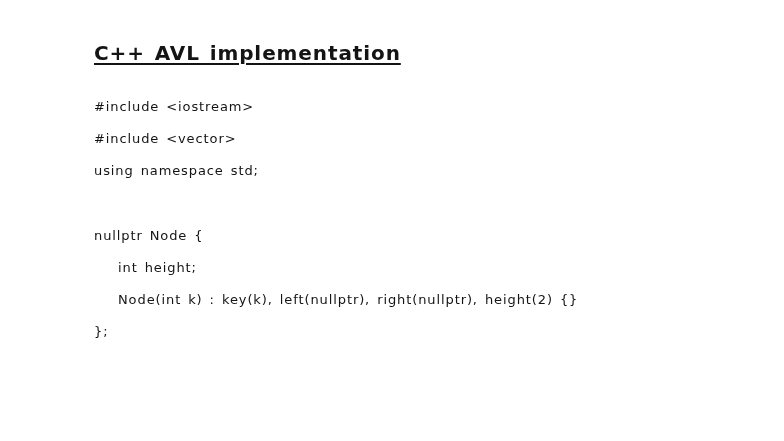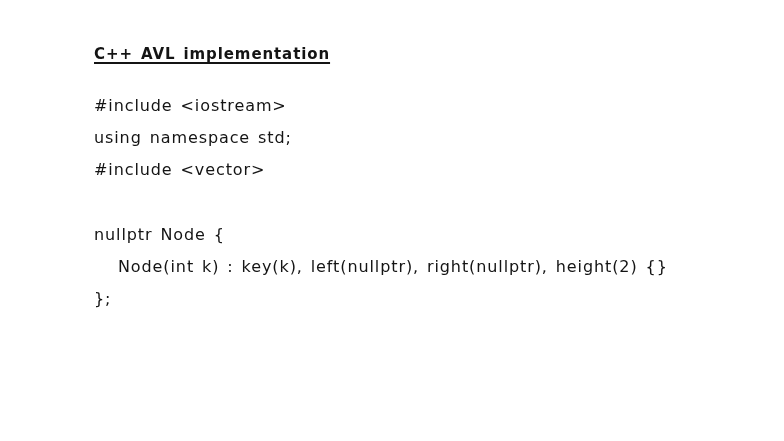--- a/index.html
+++ b/index.html
@@ -17,54 +17,55 @@
     color: #141414;
   }
   .content {
     position: absolute;
     left: 94px;
     top: 44px;
     right: 10px;
   }
   .title {
     margin: 0;
-    font-size: 15px;
+    font-size: 20px;
     font-weight: bold;
     line-height: 18px;
     letter-spacing: 0.9px;
     word-spacing: 2px;
     text-decoration: underline;
     text-decoration-thickness: 2px;
     text-underline-offset: 3px;
     display: inline-block;
   }
   .code {
     margin-top: 27px;
   }
   .line {
     height: 32.2px;
     line-height: 32.2px;
-    font-size: 16px;
+    font-size: 13px;
     letter-spacing: 0.9px;
     word-spacing: 2px;
     white-space: pre;
   }
   .indent-1 {
     padding-left: 24px;
   }
 </style>
 </head>
 <body>
 
 <div class="page">
   <div class="content">
     <h1 class="title">C++ AVL implementation</h1>
     <div class="code" id="code-block">
         <div class="line indent-0">#include &lt;iostream&gt;</div>
+        <div class="line indent-0">#include &lt;vector&gt;</div>
         <div class="line indent-0">using namespace std;</div>
-        <div class="line indent-0">#include &lt;vector&gt;</div>
         <div class="line indent-0"></div>
         <div class="line indent-0">nullptr Node {</div>
+        <div class="line indent-1">int height;</div>
         <div class="line indent-1">Node(int k) : key(k), left(nullptr), right(nullptr), height(2) {}</div>
         <div class="line indent-0">};</div>
       </div>
   </div>
 </div>
 
 </body></html>

